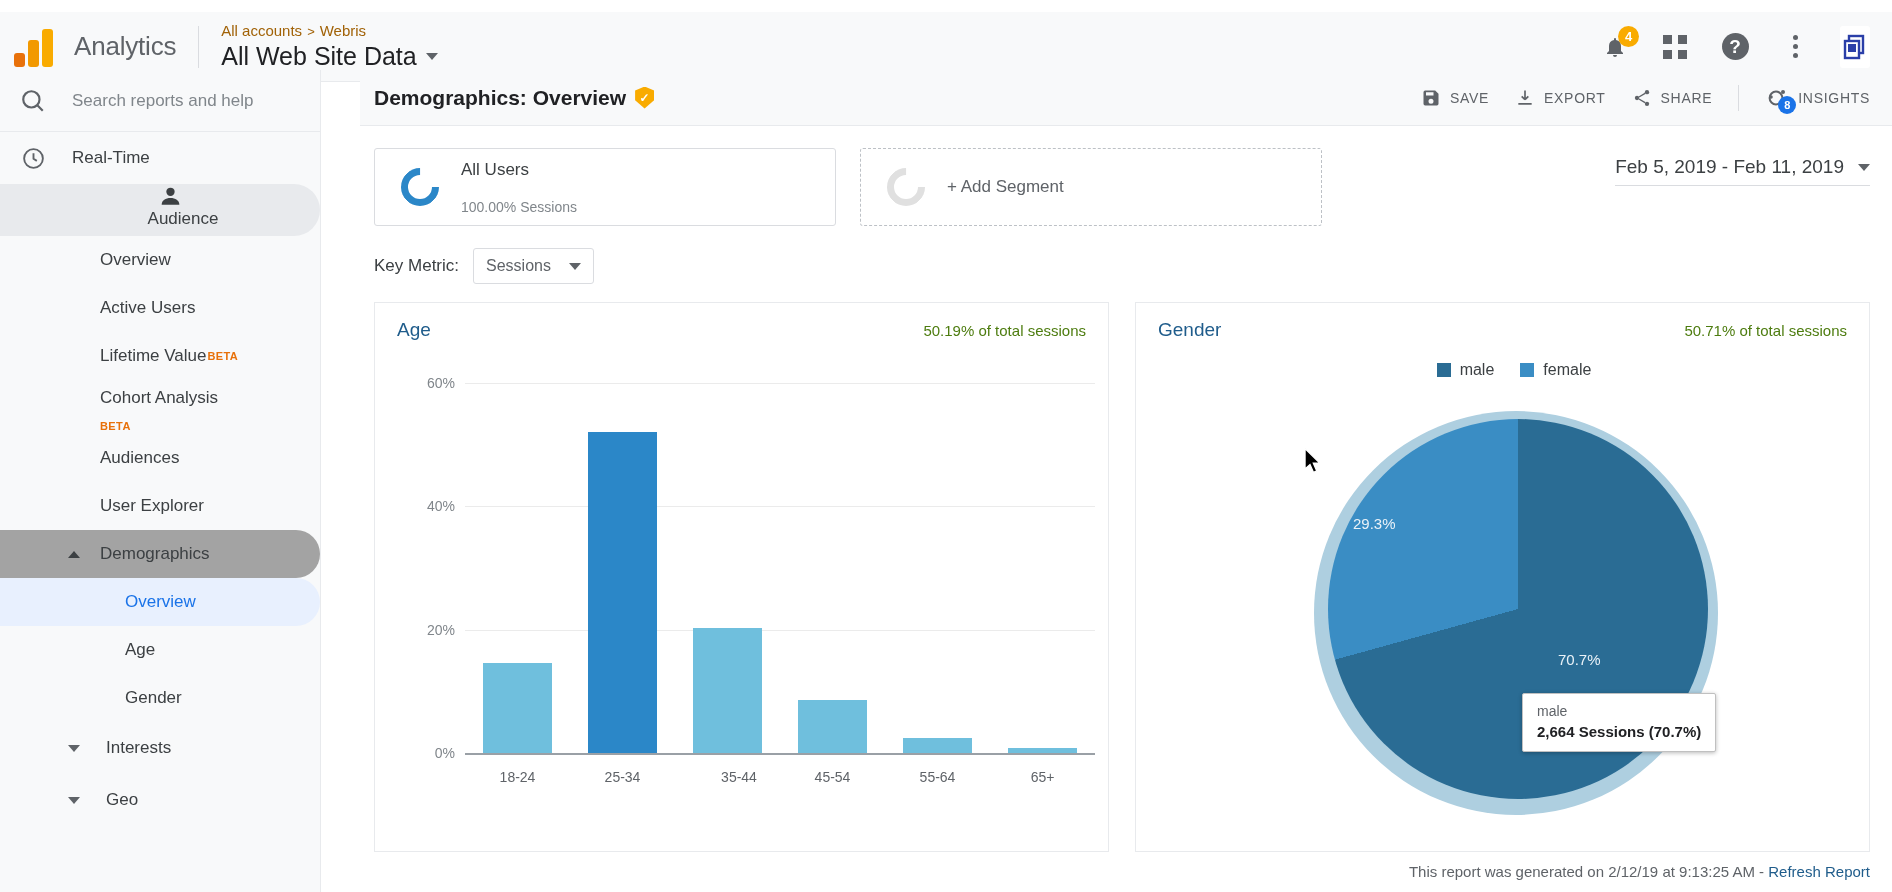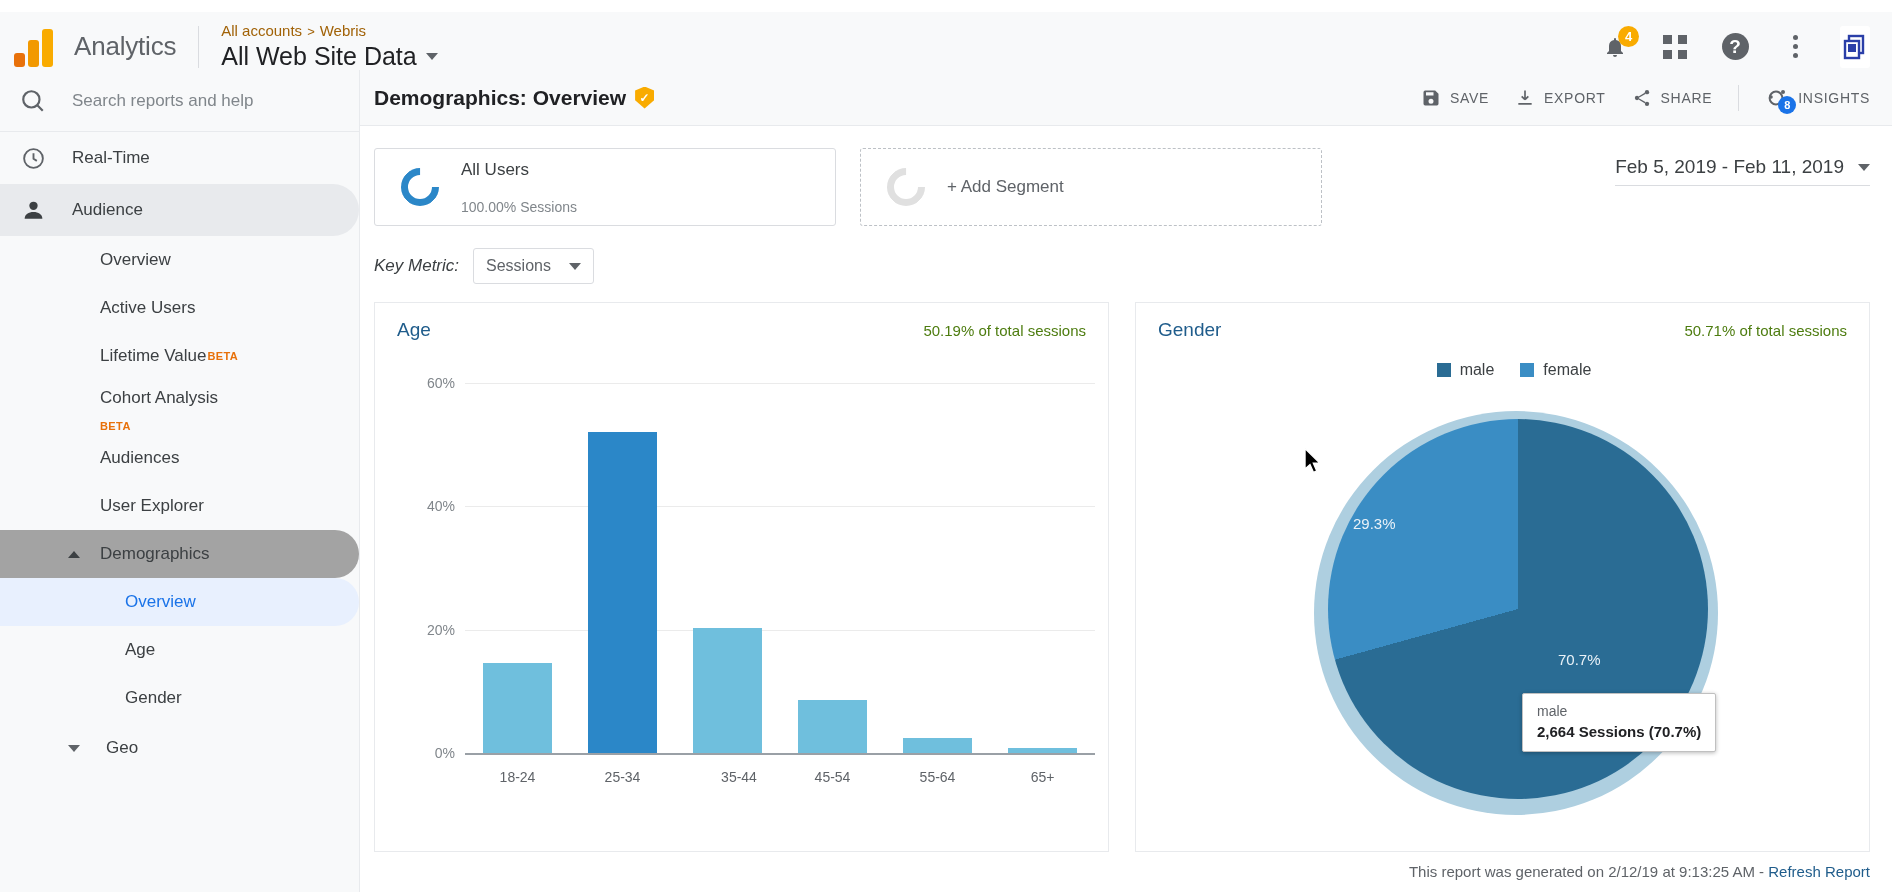--- a/index.html
+++ b/index.html
@@ -52,34 +52,34 @@
   }
   .kebab { display: flex; flex-direction: column; gap: 4px; }
   .kebab i { width: 5px; height: 5px; border-radius: 50%; background: #5f6368; }
   .avatar-box {
     width: 42px; height: 42px; background: #fff; border-radius: 3px;
     display: flex; align-items: center; justify-content: center;
   }
 
   
   .sidebar {
-    position: absolute; top: 70px; left: 0; width: 360px; height: 822px;
+    position: absolute; top: 70px; left: 0; width: 321px; height: 822px;
     background: #f8f9fa; border-right: 1px solid #e8eaed; overflow: hidden;
   }
   .search-row {
     height: 62px; display: flex; align-items: center; padding-left: 20px;
     border-bottom: 1px solid #e8eaed;
   }
   .search-text { font-size: 17px; color: #80868b; margin-left: 26px; }
   .nav-item {
     height: 52px; display: flex; align-items: center; cursor: pointer;
     border-top-right-radius: 26px; border-bottom-right-radius: 26px;
     padding-left: 20px; font-size: 17px; color: #3c4043; position: relative;
   }
-  .nav-item.selected { background: #e8eaed; }
+  .nav-item.selected { background: #e8eaed; flex-direction: column; }
   .nav-item .ico { width: 26px; display: flex; justify-content: center; }
   .nav-item .lbl { margin-left: 26px; }
   .sub-item {
     height: 48px; display: flex; align-items: center; padding-left: 100px;
     font-size: 17px; color: #3c4043; cursor: pointer; position: relative;
     border-top-right-radius: 24px; border-bottom-right-radius: 24px;
   }
   .sub-item.active { background: #e8f0fe; color: #1a73e8; }
   .sub-item.lvl3 { padding-left: 125px; }
   .beta-sup {
@@ -138,21 +138,21 @@
   .seg-add { margin-left: 22px; font-size: 17px; color: #5f6368; }
 
   .daterange {
     position: absolute; right: 22px; top: 30px;
     display: flex; align-items: center; gap: 14px; cursor: pointer;
     border-bottom: 1px solid #dadce0; padding-bottom: 7px;
   }
   .dr-text { font-size: 19px; color: #3c4043; }
 
   .keymetric-row { display: flex; align-items: center; padding: 22px 0 0 14px; gap: 14px; }
-  .km-label { font-size: 17px; color: #3c4043; font-style: italic; }
+  .km-label { font-size: 17px; color: #3c4043; }
   .km-select {
     height: 36px; border: 1px solid #dadce0; border-radius: 3px; background: #fff;
     display: flex; align-items: center; gap: 18px; padding: 0 12px; cursor: pointer;
   }
   .km-val { font-size: 16px; color: #5f6368; }
 
   .cards { display: flex; gap: 26px; padding: 18px 22px 0 14px; }
   .card { border: 1px solid #e8eaed; background: #fff; position: relative; }
   .card-age { width: 756px; height: 550px; }
   .card-gender { width: 756px; height: 550px; }
@@ -309,20 +309,24 @@
   <div class="sub-item lvl3 active">
     <span>Overview</span>
   </div>
   <div class="sub-item lvl3">
     <span>Age</span>
   </div>
   <div class="sub-item lvl3">
     <span>Gender</span>
   </div>
 
+  <div class="group-item">
+    <span class="tri-dn"></span>
+    <span>Interests</span>
+  </div>
   <div class="group-item">
     <span class="tri-dn"></span>
     <span>Geo</span>
   </div>
 </div>
 
 <div class="main">
 
   <div class="report-head">
     <span class="report-title">Demographics: Overview</span>

